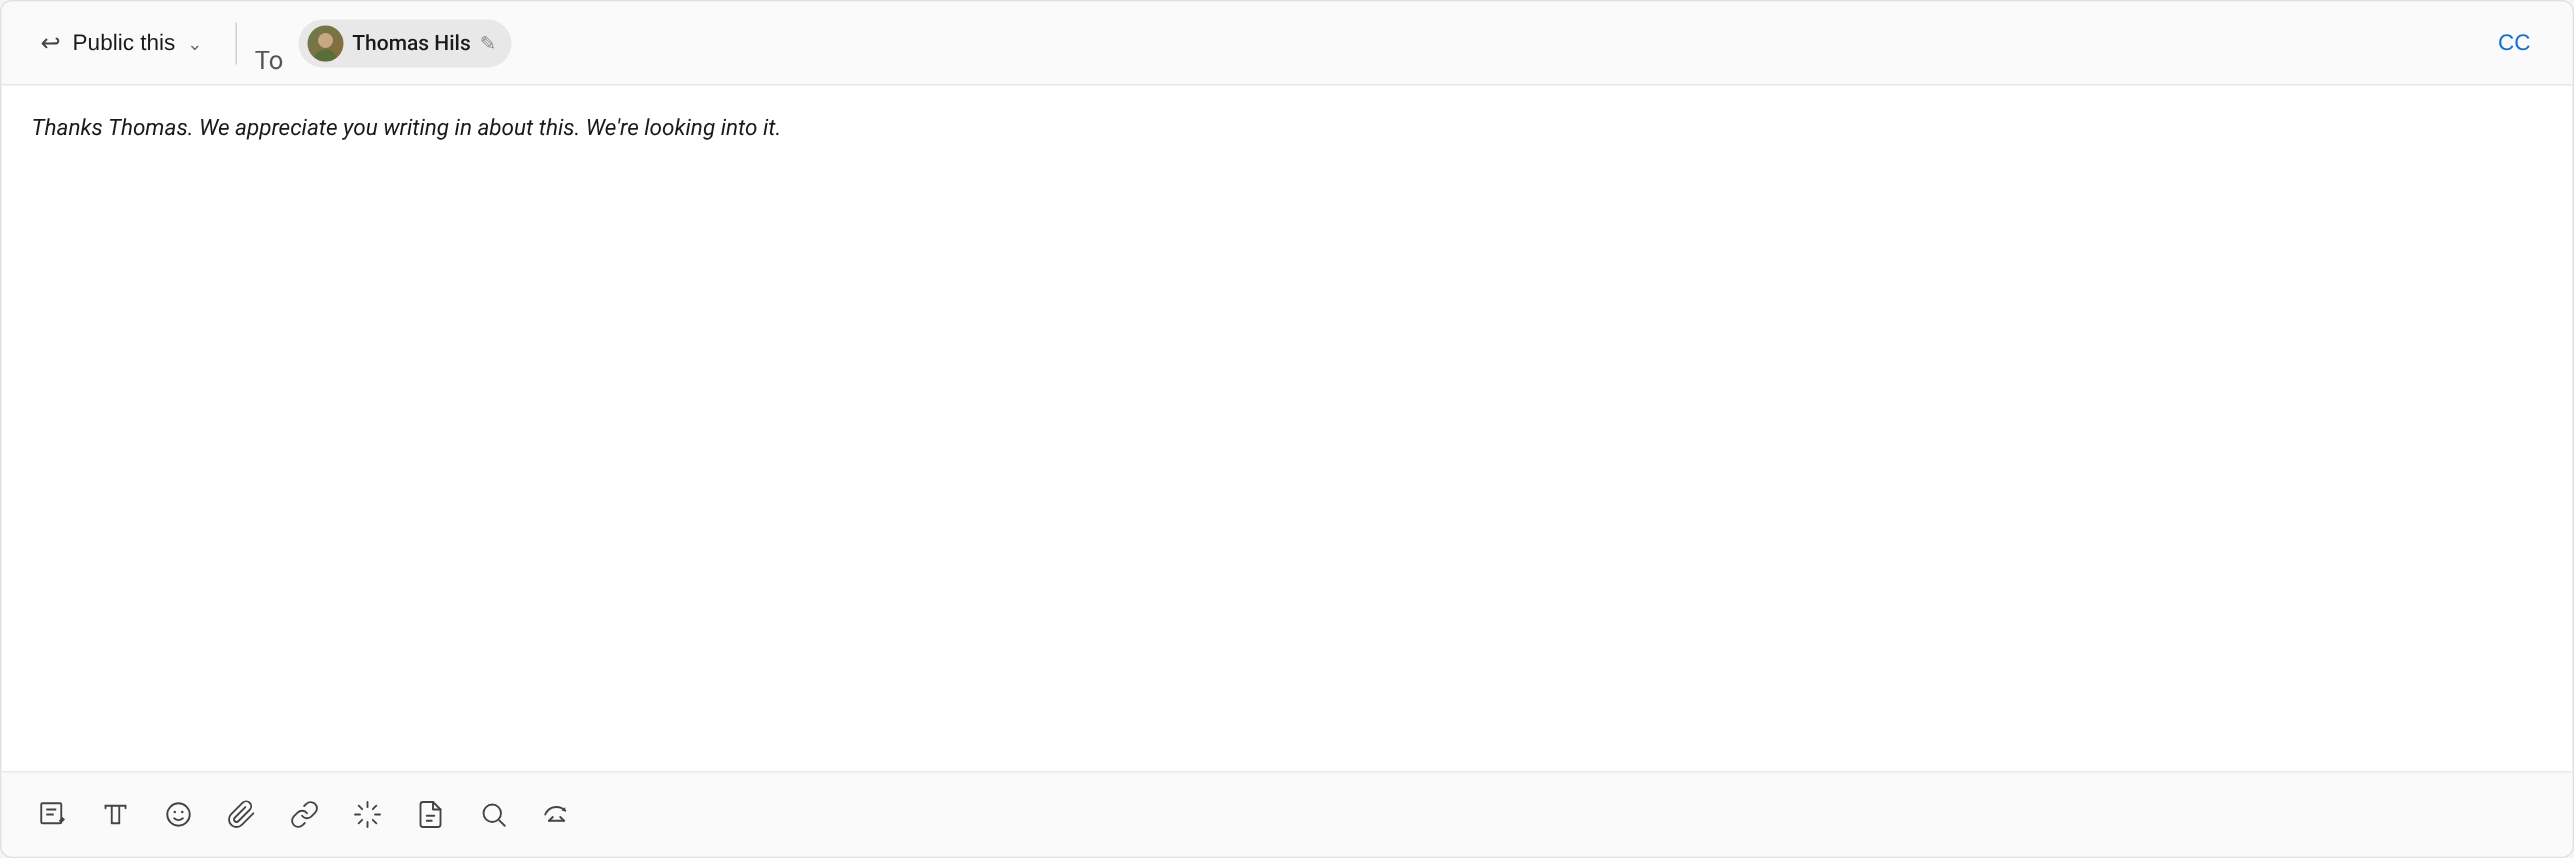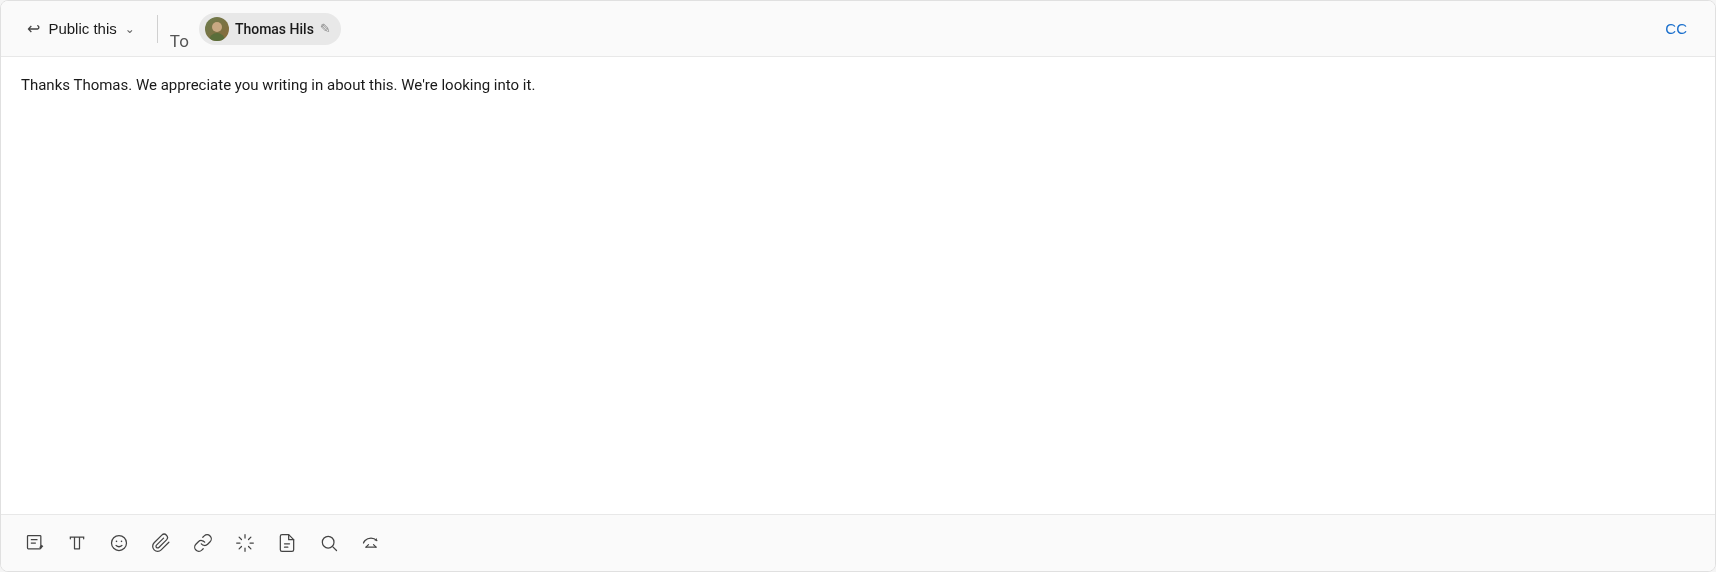--- a/index.html
+++ b/index.html
@@ -146,20 +146,21 @@
       padding: 4px 8px;
     }
 
     .message-area {
       flex: 1;
       padding: 16px 20px;
       font-size: 15px;
       color: #1a1a1a;
       line-height: 1.6;
       overflow-y: auto;
+      font-style: italic;
     }
 
     .message-text {
       font-size: 15px;
       color: #1a1a1a;
     }
 
     .toolbar-bottom {
       display: flex;
       align-items: center;

